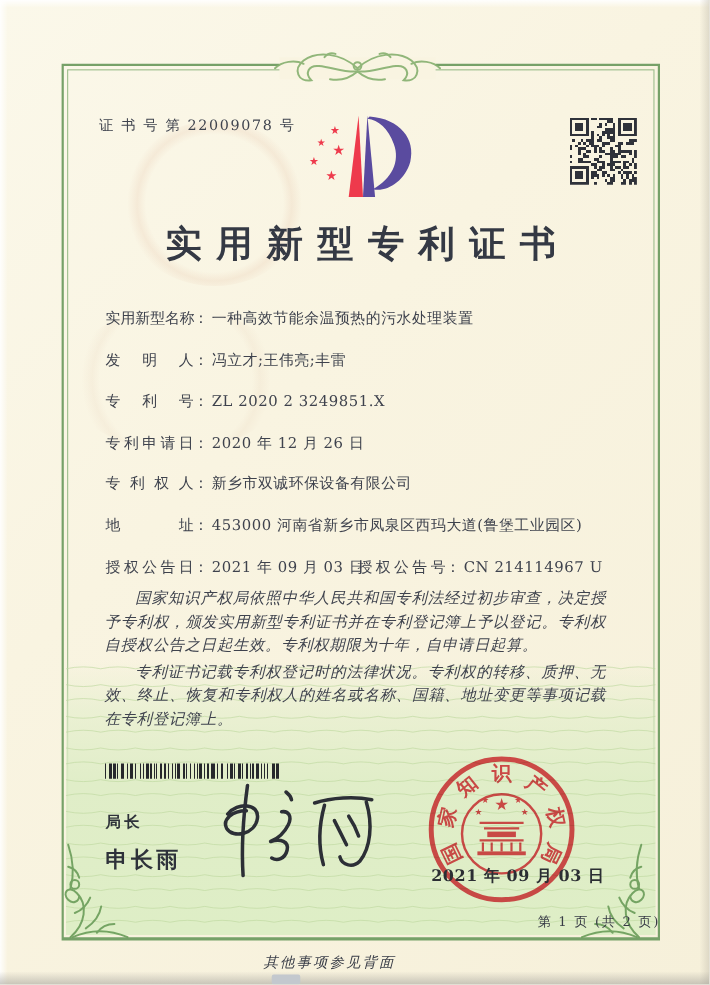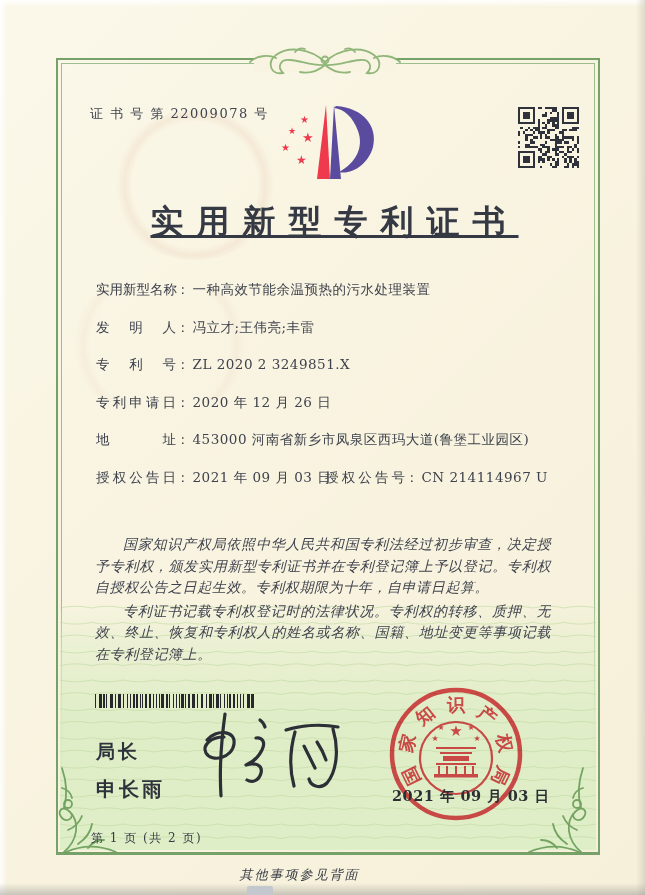--- a/index.html
+++ b/index.html
@@ -41,44 +41,44 @@
   
   .ornament-top{position:absolute;left:240px;top:38px;width:170px;height:46px;}
   .corner-bl{position:absolute;left:58px;top:760px;width:62px;height:94px;}
   .corner-br{position:absolute;left:525px;top:760px;width:62px;height:94px;transform:scaleX(-1);}
   
   .cert-no{position:absolute;left:90px;top:105px;font-size:13px;letter-spacing:1.5px;color:#3f434e;}
   .logo{position:absolute;left:278px;top:97px;width:110px;height:95px;}
   .qr{position:absolute;left:518px;top:107px;width:61px;height:61px;}
   .title{
     position:absolute;left:56px;top:200px;width:544px;text-align:center;
-    font-size:33px;letter-spacing:13px;text-indent:13px;color:#343944;font-weight:600;text-decoration:underline;
+    font-size:33px;letter-spacing:13px;text-indent:13px;color:#343944;font-weight:600;
   }
   
   .fields{position:absolute;left:96px;top:281px;width:460px;color:#3e424d;}
   .row{height:37.6px;font-size:13.5px;white-space:nowrap;position:relative;}
   .flabel{display:inline-block;width:80px;text-align:justify;text-align-last:justify;vertical-align:top;}
   .fcolon{display:inline-block;}
   .fvalue{display:inline-block;margin-left:3px;letter-spacing:.5px;}
   .pair2{position:absolute;left:229px;top:0;}
   
   .paras{position:absolute;left:95px;top:534px;width:456px;color:#3f434e;}
   .paras p{margin:0 0 2px 0;font-size:14px;line-height:21.6px;text-indent:2em;
     font-style:italic;letter-spacing:.6px;text-align:justify;}
   
   .barcode{position:absolute;left:95px;top:694px;width:160px;height:14px;}
   .signer{position:absolute;left:96px;top:739px;color:#2e323a;font-weight:600;}
-  .signer-title{font-size:19px;letter-spacing:3px;}
+  .signer-title{font-size:14px;letter-spacing:3px;}
   .signer-name{font-size:20px;letter-spacing:3px;margin-top:11px;}
   .signature{position:absolute;left:194px;top:704px;width:160px;height:100px;z-index:3;}
   .seal{position:absolute;left:386px;top:684px;width:140px;height:140px;mix-blend-mode:multiply;opacity:.93;z-index:2;}
   .seal-date{position:absolute;left:392px;top:787px;width:136px;text-align:center;
     font-size:14.5px;font-weight:700;color:#2b2e33;letter-spacing:.5px;z-index:4;white-space:nowrap;}
-  .page-info{position:absolute;left:56px;top:830px;width:544px;text-align:left;
-    font-size:12px;letter-spacing:1.5px;color:#383c46;z-index:4;padding-left:35px;}
+  .page-info{position:absolute;left:56px;top:830px;width:544px;text-align:right;
+    font-size:12px;letter-spacing:1.5px;color:#383c46;z-index:4;}
   .footer-note{position:absolute;left:0;top:866px;width:599px;text-align:center;
     font-size:13px;letter-spacing:2px;color:#3a3e48;font-style:italic;}
   .logo-star{position:absolute;color:#ee3a4c;line-height:1;font-family:"DejaVu Sans",sans-serif;}
 </style>
 </head>
 <body>
 
 <div class="paper">
 
   <div class="wm1"></div>
@@ -459,20 +459,23 @@
     <div class="row">
       <span class="flabel">发明人</span><span class="fcolon">：</span><span class="fvalue">冯立才;王伟亮;丰雷</span>
     </div>
     <div class="row">
       <span class="flabel">专利号</span><span class="fcolon">：</span><span class="fvalue">ZL 2020 2 3249851.X</span>
     </div>
     <div class="row">
       <span class="flabel">专利申请日</span><span class="fcolon">：</span><span class="fvalue">2020 年 12 月 26 日</span>
     </div>
     <div class="row">
+      <span class="flabel">专利权人</span><span class="fcolon">：</span><span class="fvalue">新乡市双诚环保设备有限公司</span>
+    </div>
+    <div class="row">
       <span class="flabel">地址</span><span class="fcolon">：</span><span class="fvalue">453000 河南省新乡市凤泉区西玛大道(鲁堡工业园区)</span>
     </div>
     <div class="row">
       <span class="flabel">授权公告日</span><span class="fcolon">：</span><span class="fvalue">2021 年 09 月 03 日</span>
       <span class="pair2">
         <span class="flabel">授权公告号</span><span class="fcolon">：</span><span class="fvalue">CN 214114967 U</span>
       </span>
     </div>
   </div>
 

